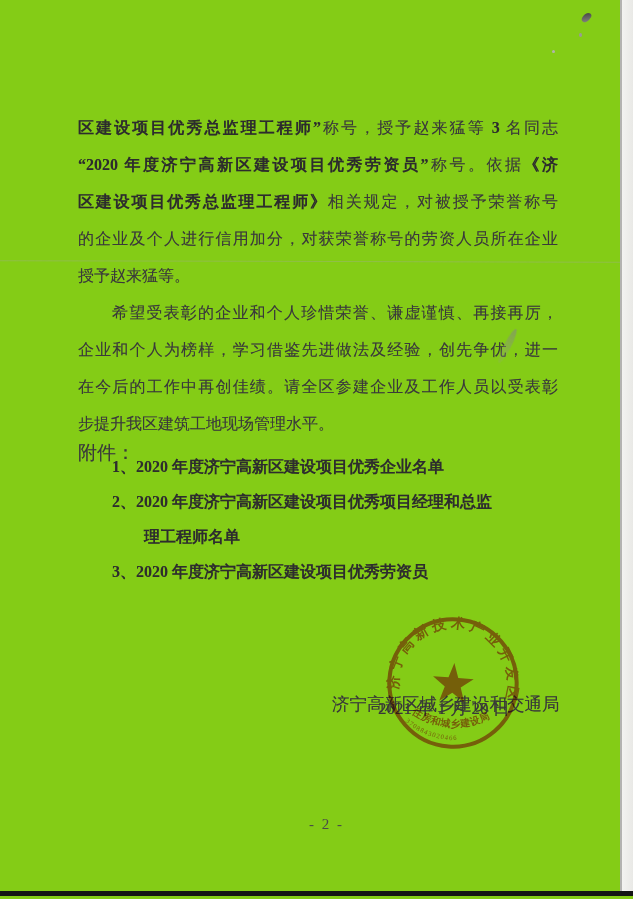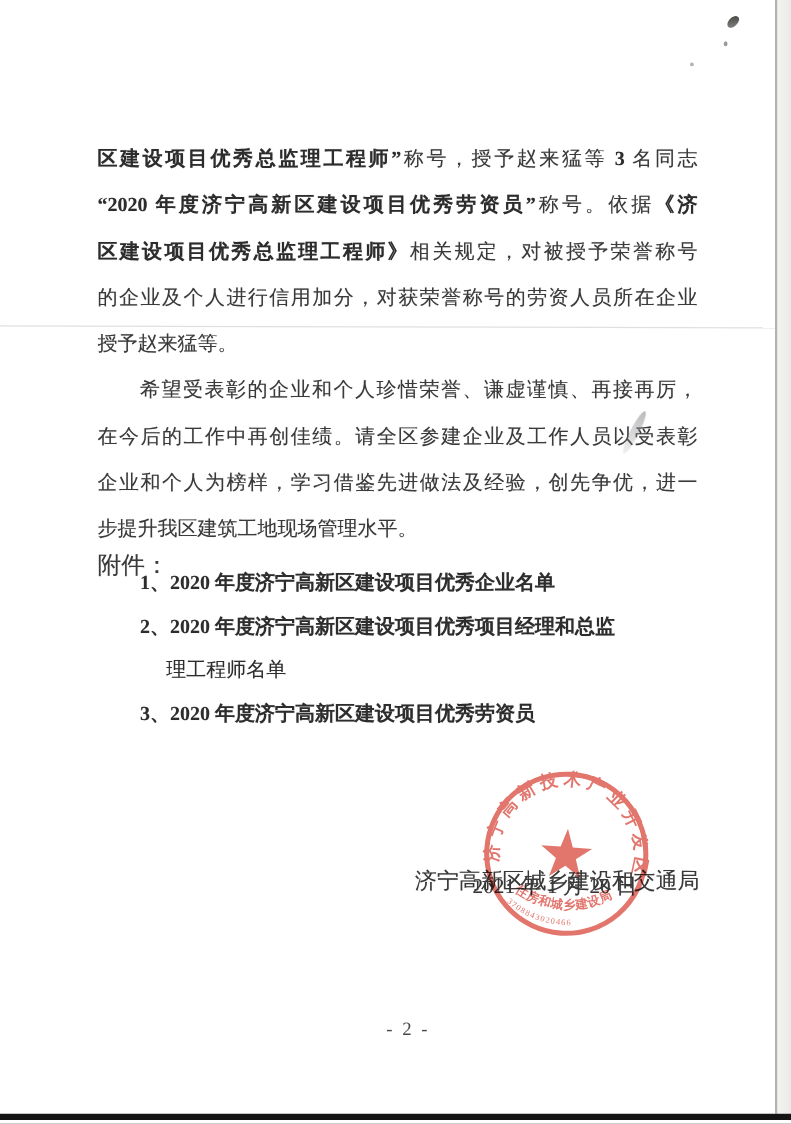--- a/index.html
+++ b/index.html
@@ -1,31 +1,31 @@
 <!DOCTYPE html>
 <html><head>
 <meta charset="utf-8">
 <style>
   html,body{margin:0;padding:0;background:#888;}
   .page{
-    position:relative;width:633px;height:899px;background:#ffffff;overflow:hidden;
+    position:relative;width:633px;height:899px;background:#84cc16;overflow:hidden;
     font-family:"Liberation Serif","DejaVu Serif",serif;color:#3a3a3a;
     margin:0 auto;
   }
   
   .bodytext{position:absolute;left:78px;top:109px;width:480px;font-size:16px;color:#3a3a3a;}
   .tl{height:37px;line-height:37px;overflow:hidden;text-shadow:0 0 .6px rgba(70,70,70,.45);}
   .just{text-align:justify;text-align-last:justify;}
   .indent{text-indent:34px;}
   .b{font-weight:bold;color:#2c2c2c;}
   
   .attach-label{position:absolute;left:78px;top:434px;font-size:19px;height:37px;line-height:37px;text-shadow:0 0 .6px rgba(70,70,70,.45);}
   .attach-list{position:absolute;left:112px;top:449px;width:460px;font-size:16px;font-weight:bold;color:#2d2d2d;}
   .attach-list .al{height:35px;line-height:35px;text-shadow:0 0 .6px rgba(70,70,70,.4);}
-  .attach-list .wrap{margin-left:21px;font-weight:normal;}
+  .attach-list .wrap{margin-left:32px;font-weight:bold;}
   
   .signer{position:absolute;left:332px;top:659px;font-size:17.5px;line-height:24px;white-space:nowrap;color:#383838;text-shadow:0 0 .6px rgba(70,70,70,.45);margin-top:33px;}
   .sign-date{position:absolute;left:378px;top:697px;font-size:17px;line-height:24px;white-space:nowrap;color:#383838;text-shadow:0 0 .6px rgba(70,70,70,.45);}
   
   .seal{position:absolute;left:386px;top:616px;width:134px;height:134px;opacity:.82;
         mix-blend-mode:multiply;transform:rotate(4deg);}
   
   .pagenum{position:absolute;left:10px;top:816px;width:633px;text-align:center;font-size:15px;color:#4a4a4a;letter-spacing:2px;}
   
   .edge-line{position:absolute;left:620px;top:0;width:2px;height:891px;background:#b3b3b1;}
@@ -45,22 +45,22 @@
 
 <div class="page">
 
   <div class="bodytext">
     <div class="tl just"><span class="b">区建设项目优秀总监理工程师”</span><span>称号，授予赵来猛等 </span><span class="b">3</span><span> 名同志</span></div>
     <div class="tl just"><span class="b">“2020 年度济宁高新区建设项目优秀劳资员”</span><span>称号。依据</span><span class="b">《济</span></div>
     <div class="tl just"><span class="b">区建设项目优秀总监理工程师》</span><span>相关规定，对被授予荣誉称号</span></div>
     <div class="tl just">的企业及个人进行信用加分，对获荣誉称号的劳资人员所在企业</div>
     <div class="tl">授予赵来猛等。</div>
     <div class="tl just indent">希望受表彰的企业和个人珍惜荣誉、谦虚谨慎、再接再厉，</div>
+    <div class="tl just">企业和个人为榜样，学习借鉴先进做法及经验，创先争优，进一</div>
     <div class="tl just">在今后的工作中再创佳绩。请全区参建企业及工作人员以受表彰</div>
-    <div class="tl just">企业和个人为榜样，学习借鉴先进做法及经验，创先争优，进一</div>
     <div class="tl">步提升我区建筑工地现场管理水平。</div>
   </div>
 
   <div class="attach-label">附件：</div>
   <div class="attach-list">
     <div class="al">1、2020 年度济宁高新区建设项目优秀企业名单</div>
     <div class="al">2、2020 年度济宁高新区建设项目优秀项目经理和总监</div>
     <div class="al wrap">理工程师名单</div>
     <div class="al">3、2020 年度济宁高新区建设项目优秀劳资员</div>
   </div>

